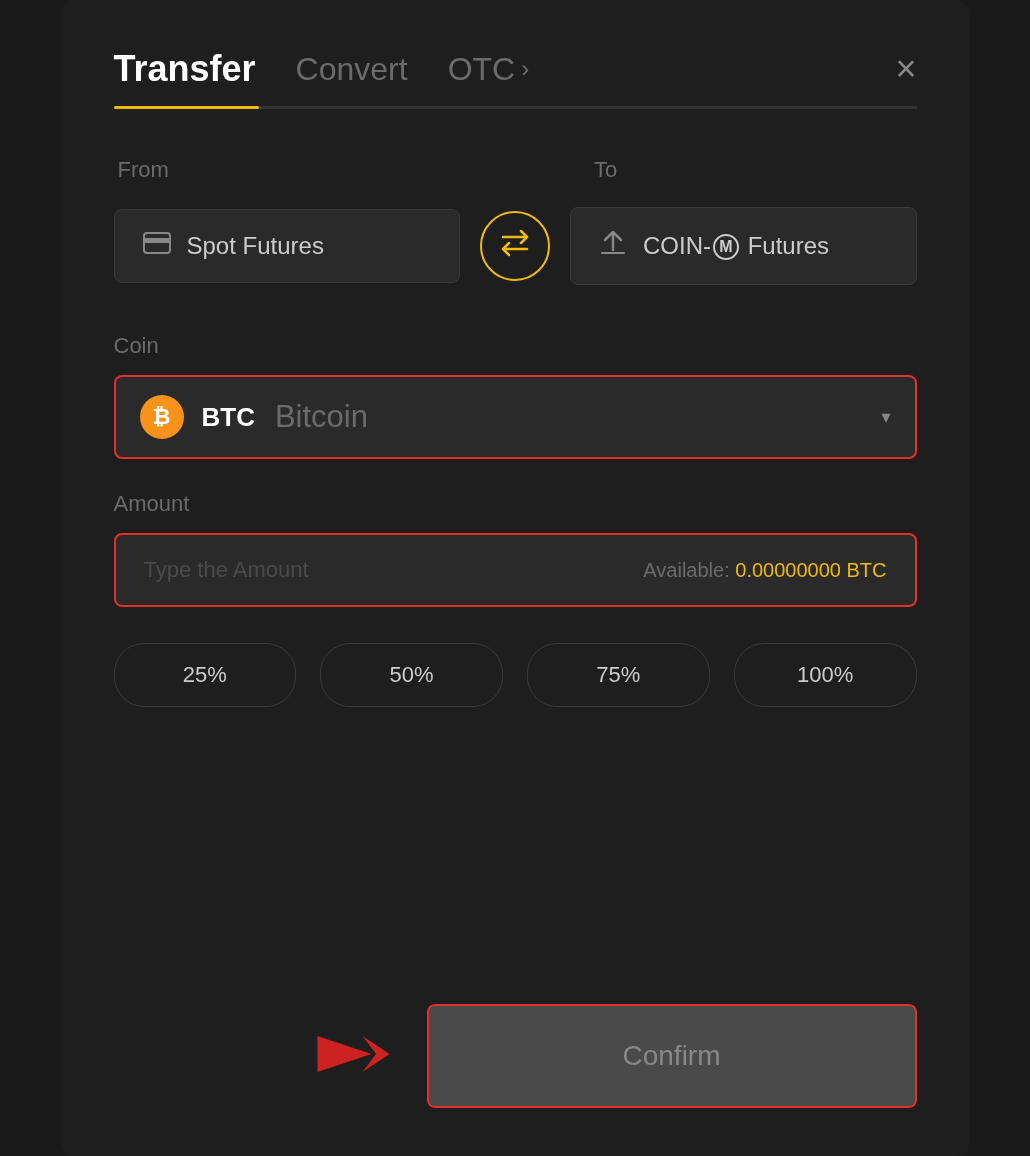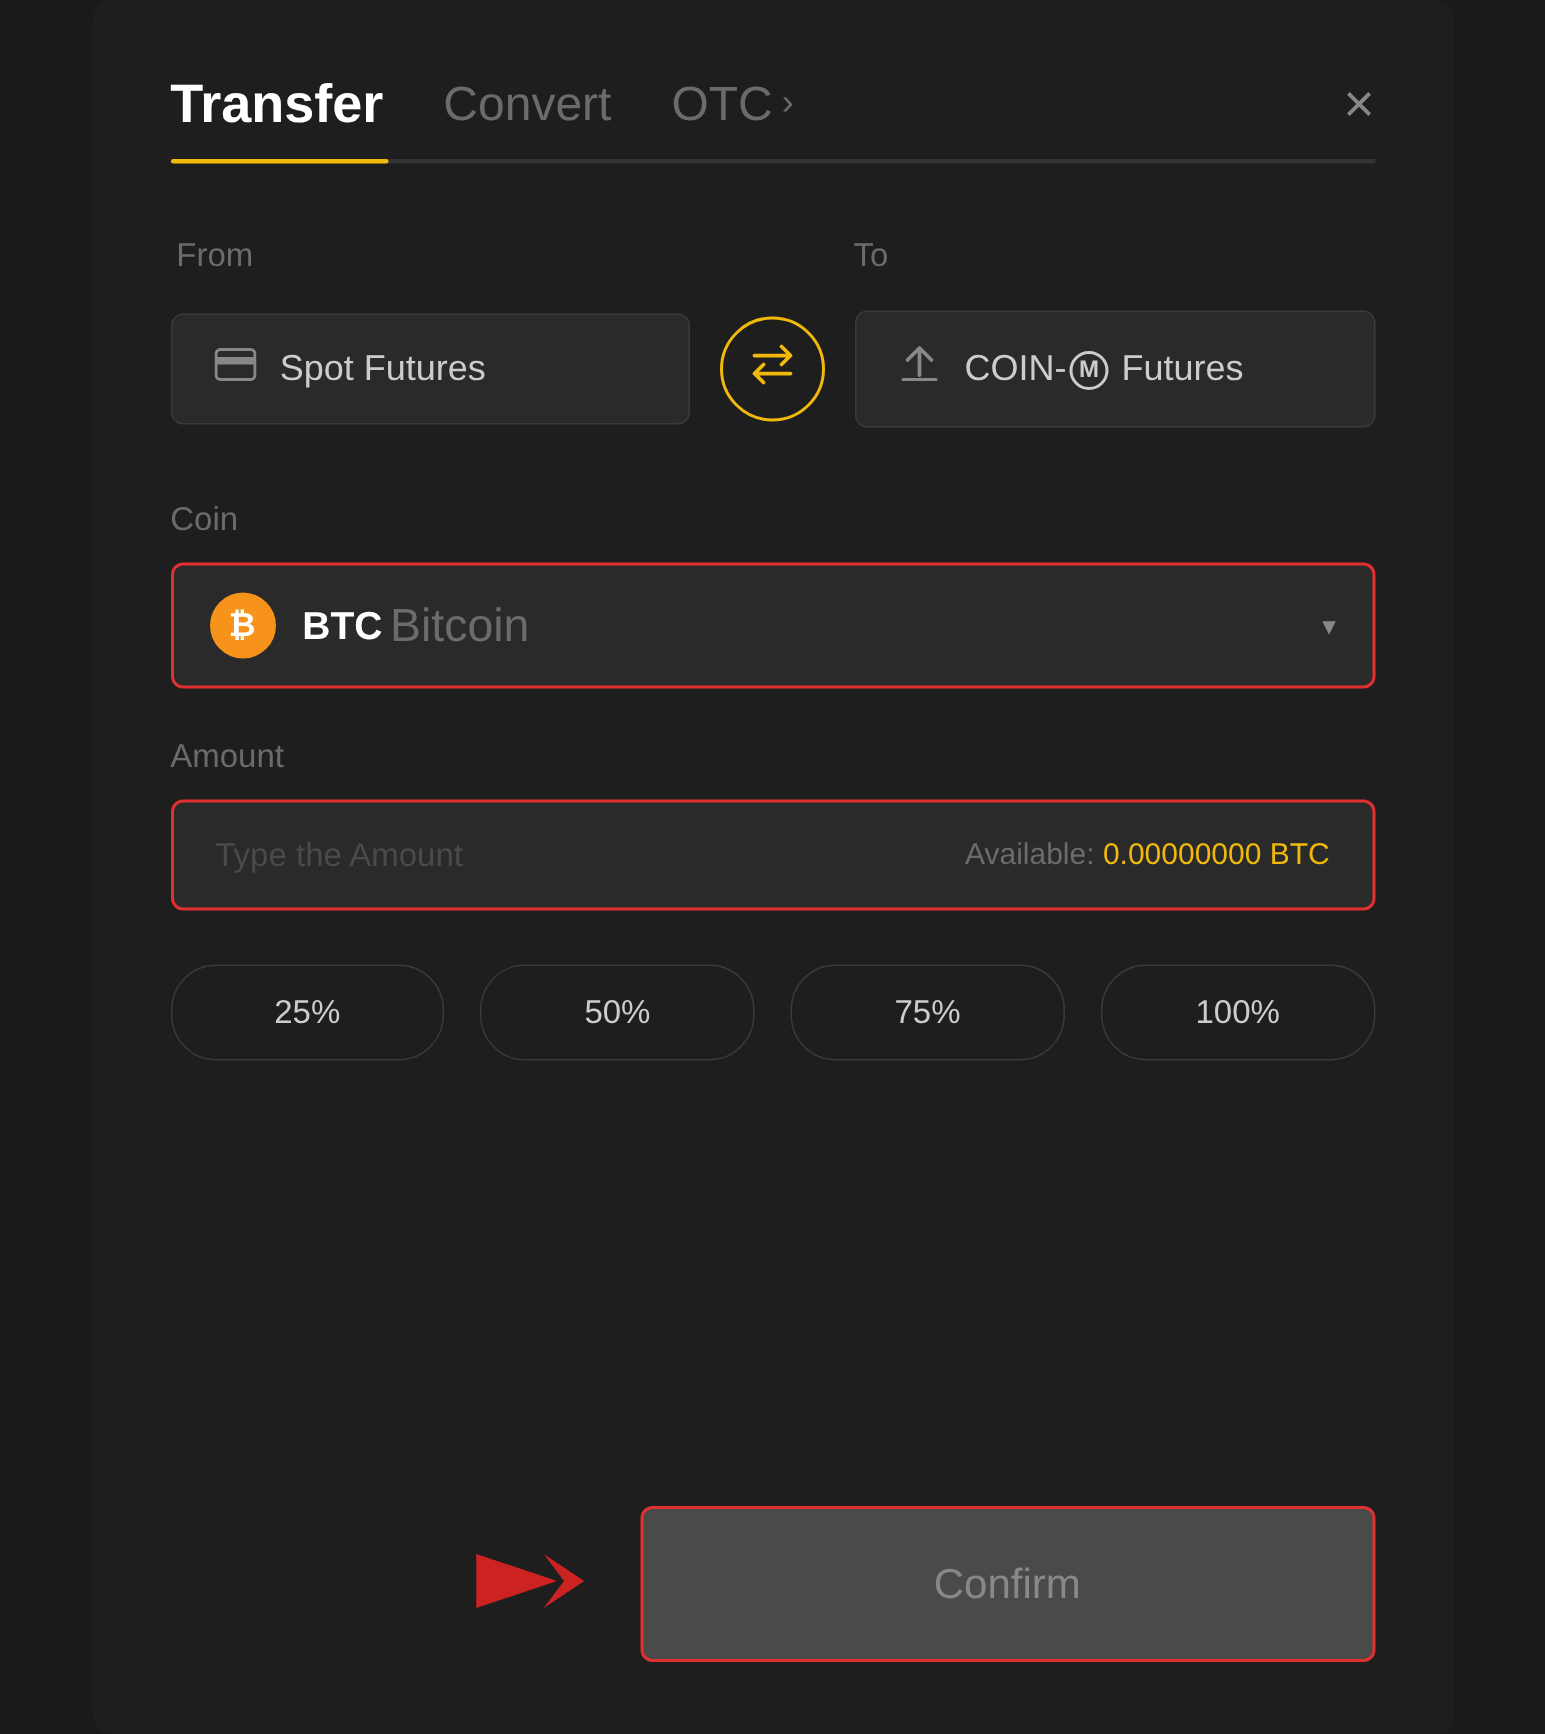--- a/index.html
+++ b/index.html
@@ -178,21 +178,21 @@
       font-weight: 700;
       color: white;
       margin-right: 18px;
       flex-shrink: 0;
     }
 
     .coin-ticker {
       font-size: 26px;
       font-weight: 700;
       color: #ffffff;
-      margin-right: 5px;
+      margin-right: 20px;
     }
 
     .coin-name {
       font-size: 31px;
       color: #6b6b6b;
     }
 
     .dropdown-arrow {
       position: absolute;
       right: 24px;
@@ -300,21 +300,21 @@
       </span>
     </div>
     <button class="close-btn">×</button>
   </div>
 
   <div class="tab-underline-container">
     <div class="tab-underline-active"></div>
   </div>
 
   <div class="from-to-wrapper">
-    <div style="display:flex; gap: 15px; margin-bottom: 8px;">
+    <div style="display:flex; gap: 40px; margin-bottom: 8px;">
       <div style="flex:1; padding-left: 4px;">
         <div class="section-label">From</div>
       </div>
       <div style="width: 70px;"></div>
       <div style="flex:1; padding-left: 4px;">
         <div class="section-label">To</div>
       </div>
     </div>
     <div class="wallet-row">
       <div class="wallet-selector">

